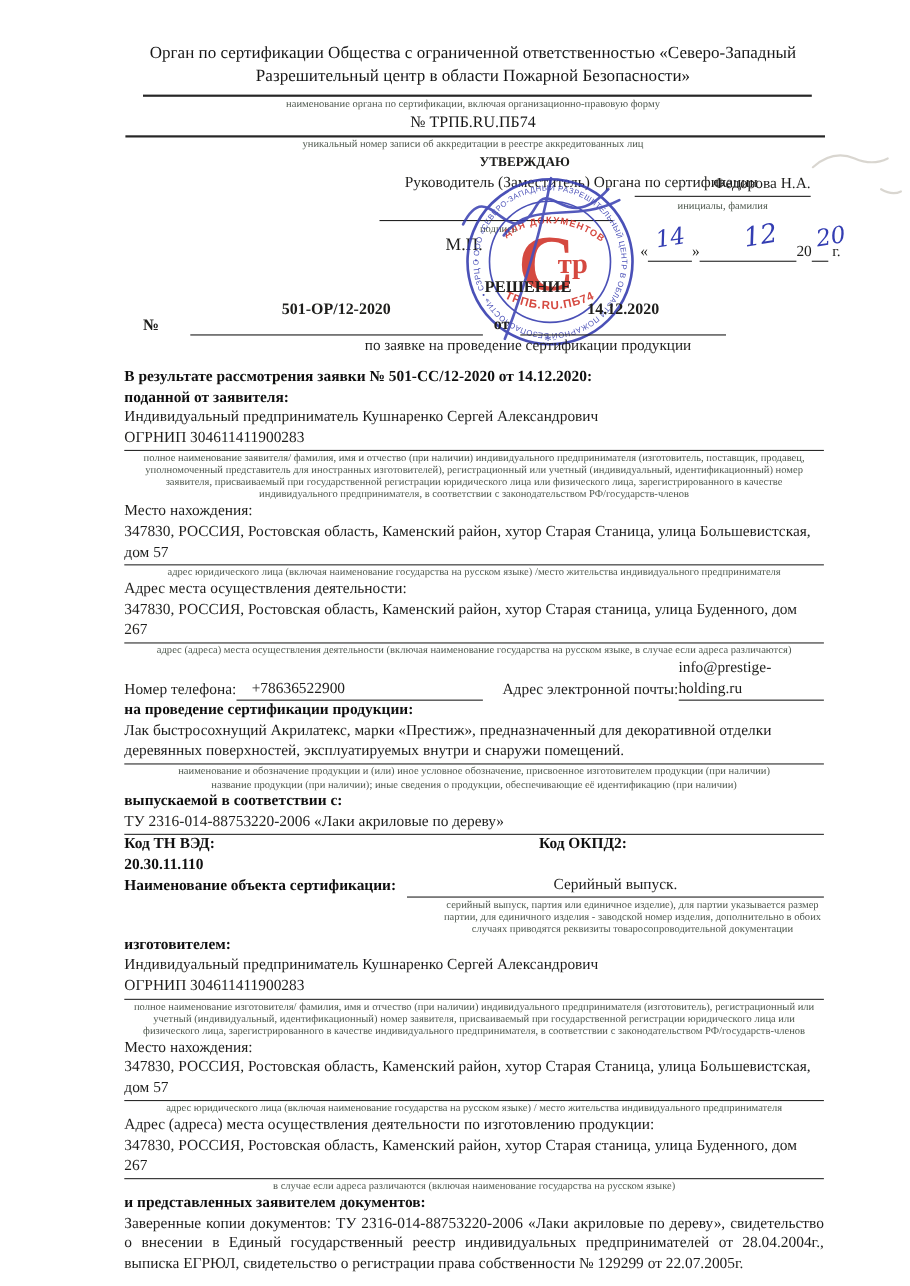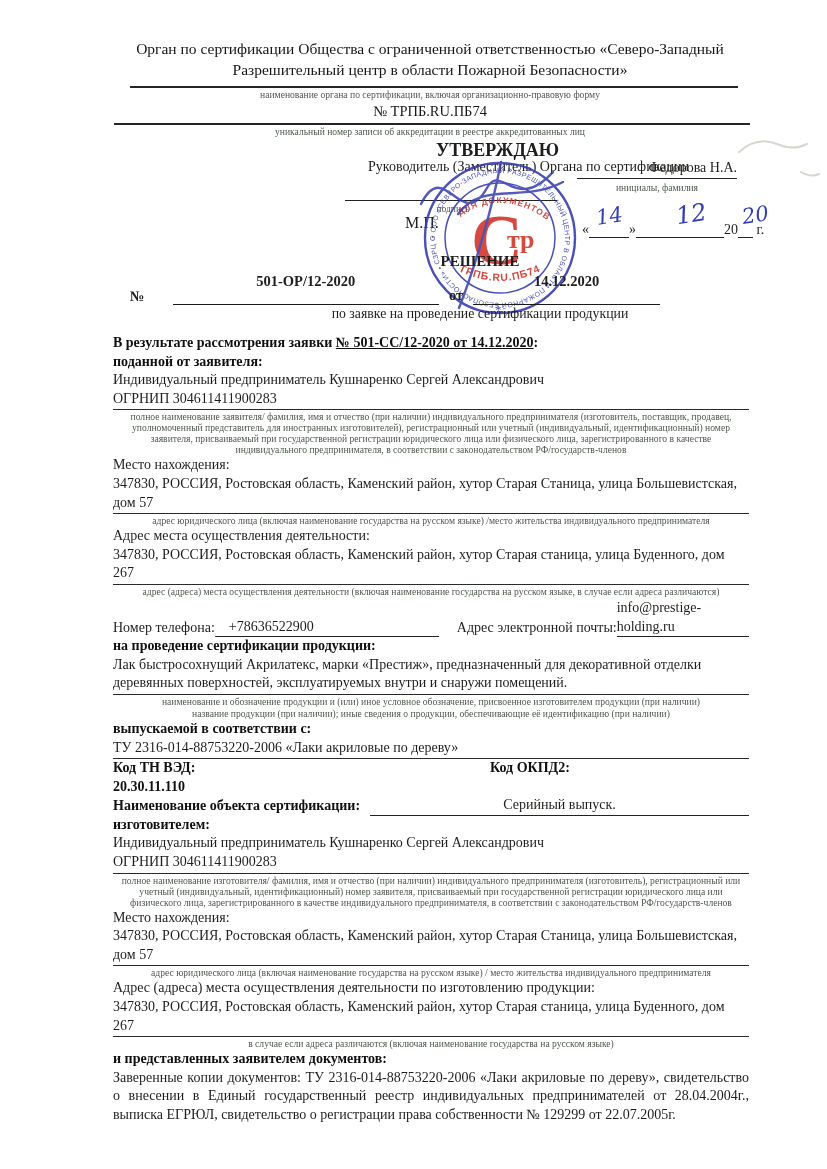--- a/index.html
+++ b/index.html
@@ -11,21 +11,21 @@
   .abs{position:absolute;}
   
   .org-header{left:100px;top:38px;width:660px;text-align:center;}
   .org-title{font-size:15.5px;line-height:21px;color:#161616;text-align:center;}
   .rule{border-top:2px solid #262626;height:0;}
   .caption{font-size:9.6px;line-height:11px;color:#4e584e;text-align:center;}
   .org-rule1{margin:6px 22px 1px 30px;}
   .accred-no{font-size:14.5px;line-height:18px;margin-top:2px;color:#161616;}
   .org-rule2{margin:3px 10px 1px 14px;}
   
-  .approve-label{left:436px;top:140px;font-weight:bold;font-size:18px;}
+  .approve-label{left:436px;top:140px;font-weight:bold;font-size:12px;}
   .approver-role{left:345px;top:159px;font-size:14px;margin-left:23px;}
   .sig-line{left:345px;top:178px;width:212px;height:22px;border-bottom:1.5px solid #222;}
   .sig-caption{left:383px;top:203px;width:140px;}
   .name-line{left:577px;top:160px;width:160px;text-align:right;font-size:14px;border-bottom:1.5px solid #222;padding-bottom:2px;}
   .name-caption{left:577px;top:182px;width:160px;}
   .seal-label{left:405px;top:214px;font-size:16px;}
   .date-row{left:582px;top:222px;font-size:14px;white-space:nowrap;}
   .date-row .gap{display:inline-block;border-bottom:1.4px solid #222;height:14px;vertical-align:bottom;}
   .g-day{width:40px;} .g-month{width:88px;} .g-year{width:15px;}
   .hand{position:absolute;color:#333db2;font-style:italic;font-size:21px;font-family:"DejaVu Serif",serif;transform:rotate(-9deg);}
@@ -34,21 +34,21 @@
   .decision-row{left:130px;top:273px;width:530px;display:flex;align-items:flex-end;font-weight:bold;font-size:14.5px;}
   .dec-seg{border-bottom:1.6px solid #1b1b1b;text-align:center;padding-bottom:14px;}
   .dec-no{width:268px;margin-left:28px;}
   .dec-from{margin:0 10px 1px 10px;}
   .dec-date{width:188px;}
   .decision-sub{left:150px;top:306px;width:660px;text-align:center;font-size:13.8px;}
   
   .doc-body{left:113px;top:334px;width:636px;font-size:14px;line-height:18.6px;}
   .doc-body p{margin:0;}
   .b{font-weight:bold;color:#101010;}
-  .u{text-decoration:underline;}
+  .u{}
   .cap-block{margin:1px 0 1px 0;}
   .body-rule{border-top:1.8px solid #2a2a2a;height:0;margin-top:1px;}
   .inline-row{display:flex;align-items:flex-end;}
   .fill-line{border-bottom:1.5px solid #222;}
   .phone-val{width:210px;padding-left:14px;}
   .email-val{flex:1;}
   .codes{display:flex;}
   .codes .c1{width:377px;} .codes .c2{flex:1;}
   .obj-row{display:flex;align-items:flex-end;}
   .obj-line{flex:1;margin-left:10px;text-align:center;border-bottom:1.6px solid #222;}
@@ -165,20 +165,21 @@
     <div class="c2 b">Код ОКПД2:</div>
   </div>
   <div class="codes">
     <div class="c2 b">20.30.11.110</div>
   </div>
 
   <div class="obj-row">
     <span class="b">Наименование объекта сертификации:</span>
     <span class="obj-line">Серийный выпуск.</span>
   </div>
+  <div class="caption cap-block obj-caption">серийный выпуск, партия или единичное изделие), для партии указывается размер партии, для единичного изделия - заводской номер изделия, дополнительно в обоих случаях приводятся реквизиты товаросопроводительной документации</div>
 
   <p class="b">изготовителем:</p>
   <p>Индивидуальный предприниматель Кушнаренко Сергей Александрович</p>
   <p>ОГРНИП 304611411900283</p>
   <div class="body-rule"></div>
   <div class="caption cap-block" style="padding:0 6px;">полное наименование изготовителя/ фамилия, имя и отчество (при наличии) индивидуального предпринимателя (изготовитель), регистрационный или учетный (индивидуальный, идентификационный) номер заявителя, присваиваемый при государственной регистрации юридического лица или физического лица, зарегистрированного в качестве индивидуального предпринимателя, в соответствии с законодательством РФ/государств-членов</div>
 
   <p>Место нахождения:</p>
   <p>347830, РОССИЯ, Ростовская область, Каменский район, хутор Старая Станица, улица Большевистская, дом 57</p>
   <div class="body-rule"></div>

